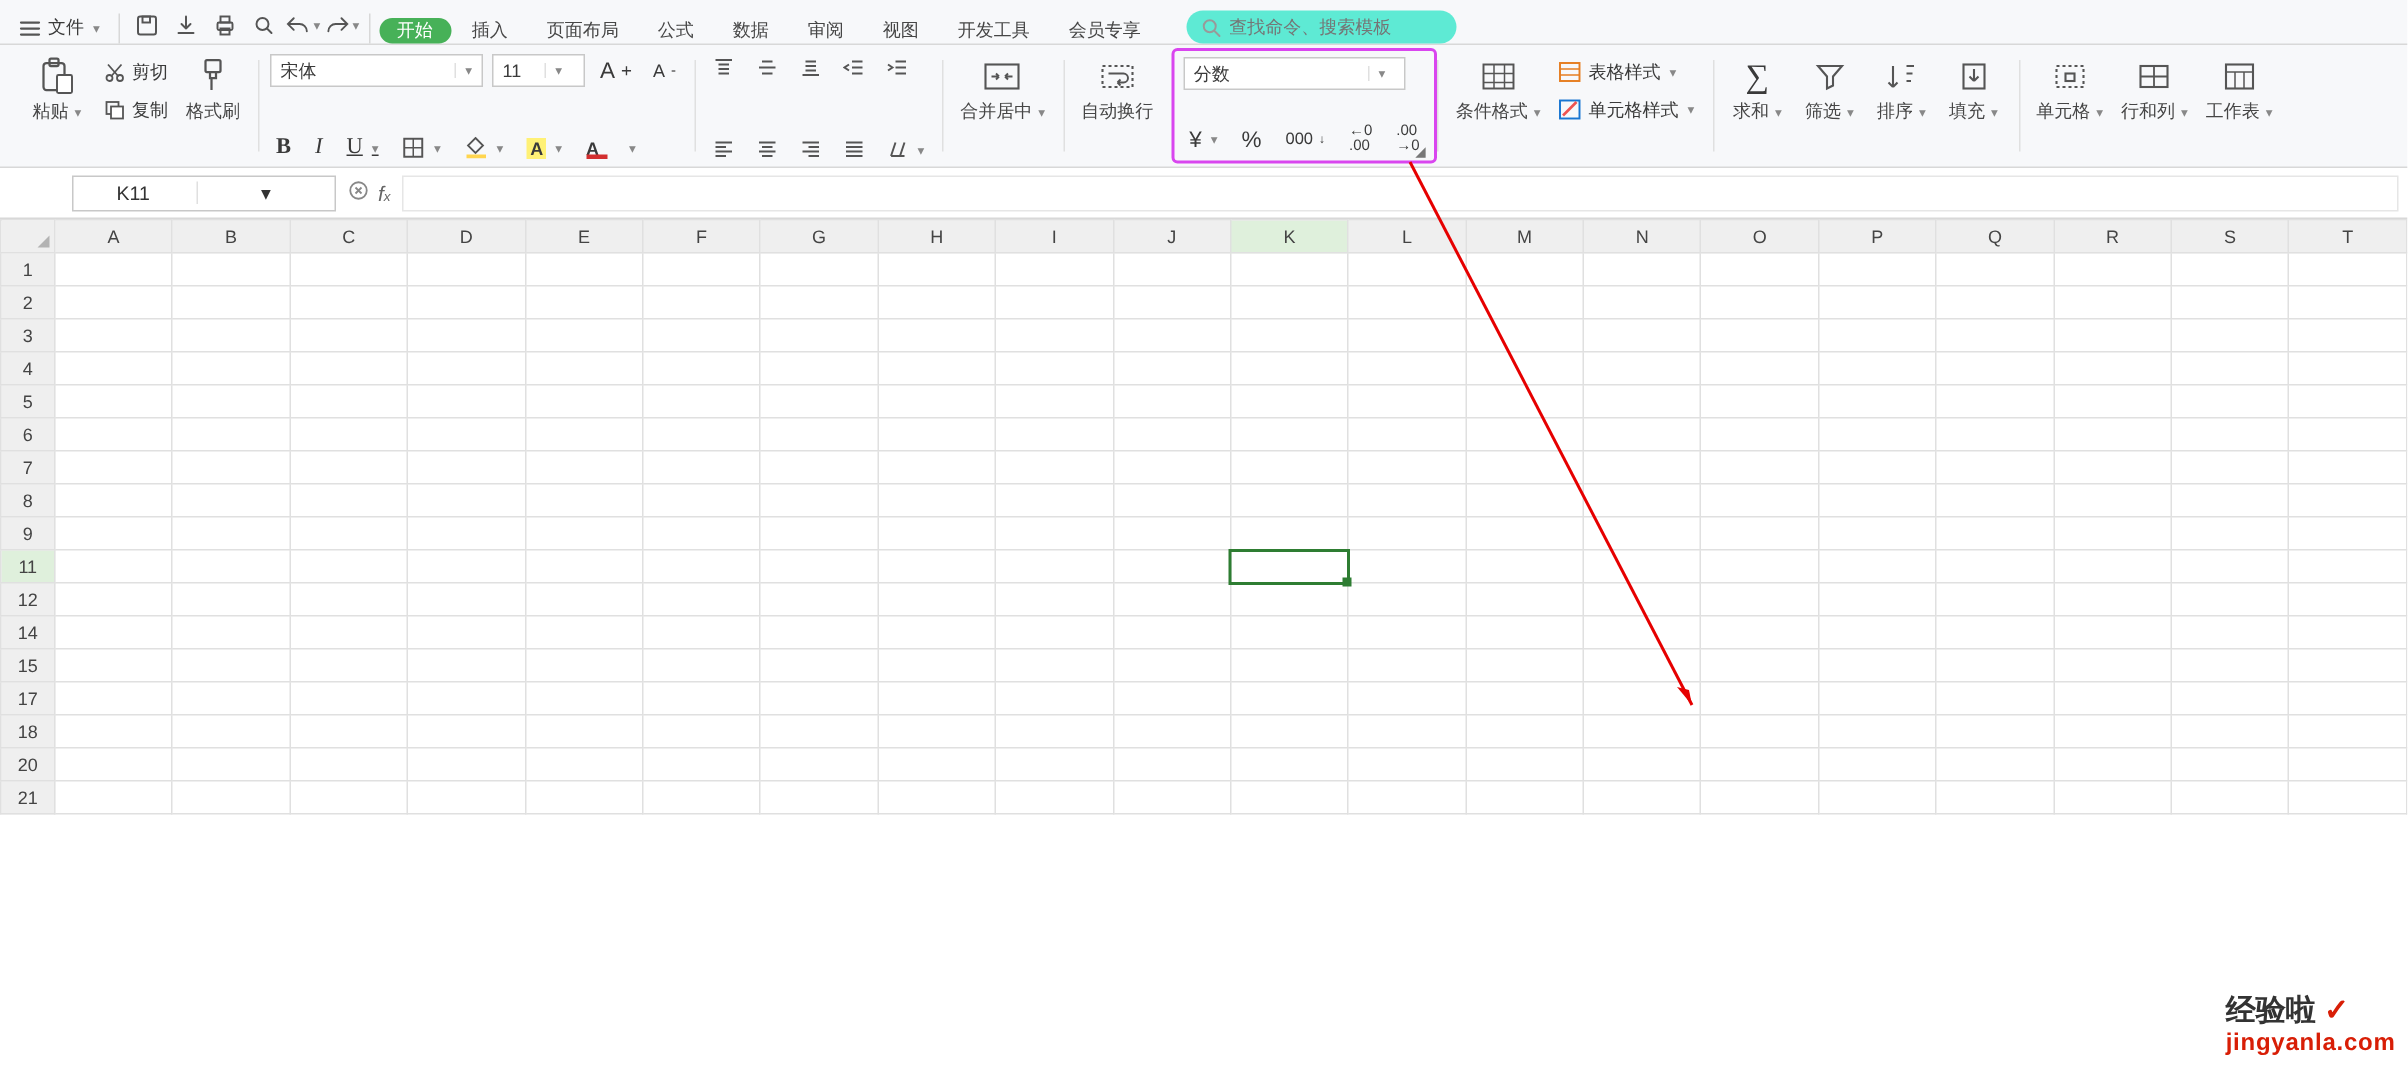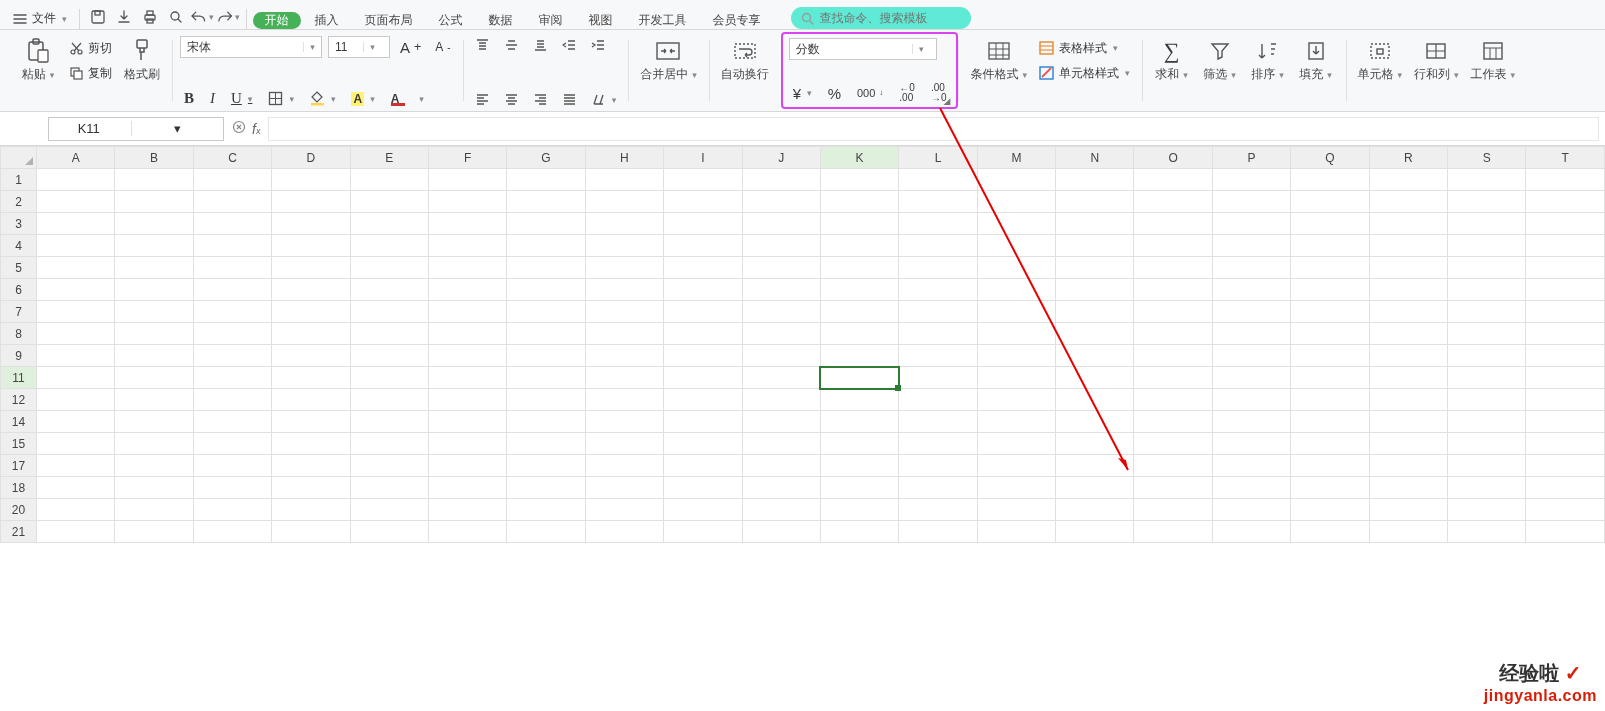--- a/index.html
+++ b/index.html
@@ -54,21 +54,21 @@
   table.grid td { background:#fff; }
   th.col-active { background:#dff0dc!important; color:#2e7d32; border-bottom:2px solid #2e7d32; }
   th.row-active { background:#dff0dc!important; color:#2e7d32; border-right:2px solid #2e7d32; }
   td.selected { outline:2px solid #2e7d32; outline-offset:-1px; position:relative; }
   td.selected::after { content:""; position:absolute; right:-3px; bottom:-3px; width:6px; height:6px; background:#2e7d32; }
 
   
   .annotation { position:absolute; left:0; top:0; width:1605px; height:711px; pointer-events:none; }
 
   
-  .watermark { position:absolute; right:8px; bottom:6px; text-align:center; }
+  .watermark { position:absolute; right:8px; bottom:6px; text-align:left; }
   .watermark .l1 { font-size:20px; font-weight:700; color:#333; }
   .watermark .l1 .chk { color:#d81e06; }
   .watermark .l2 { font-size:16px; color:#d81e06; font-weight:700; letter-spacing:.5px; }
 </style>
 </head>
 <body>
 
 <div class="menubar">
   <div class="file-btn">
     <span class="icon">

